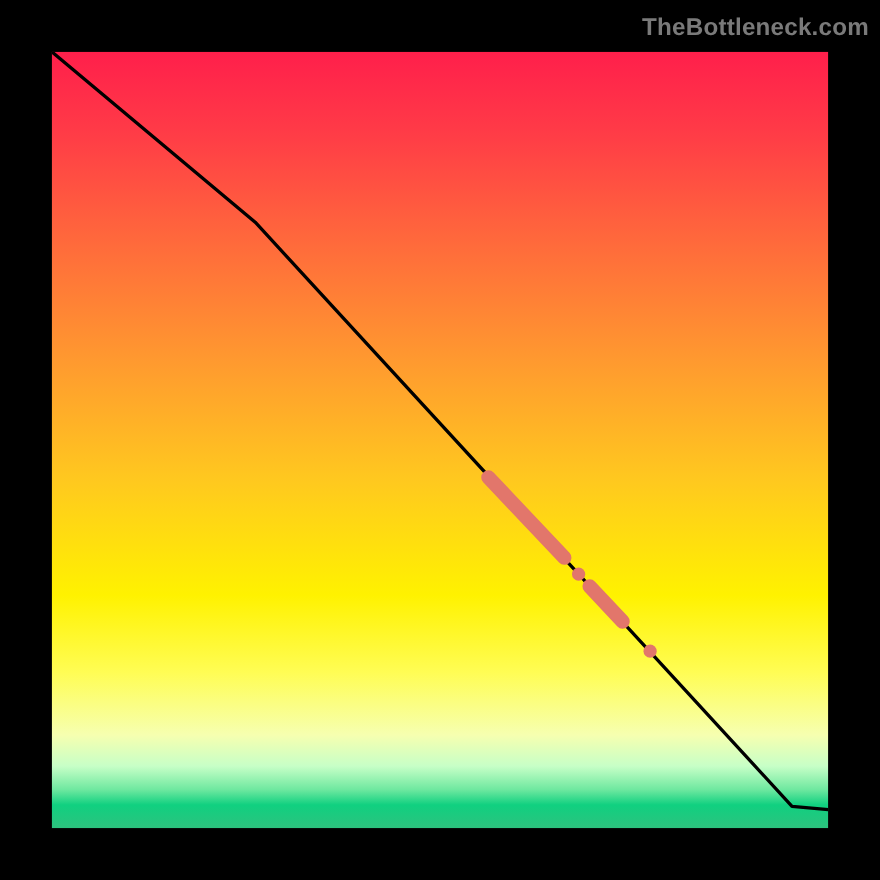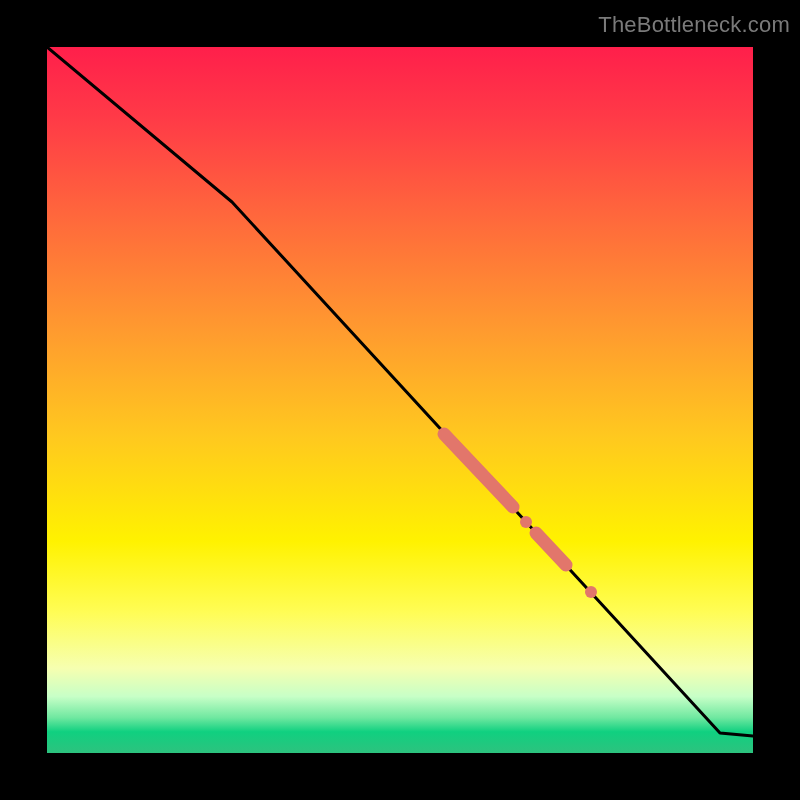--- a/index.html
+++ b/index.html
@@ -9,20 +9,21 @@
     height: 800px;
     overflow: hidden;
     background: #000;
     font-family: Arial, Helvetica, sans-serif;
   }
   .frame {
     position: relative;
     width: 800px;
     height: 800px;
     background: #000;
+    font-weight: bold;
   }
   .plot-area {
     position: absolute;
     left: 47px;
     top: 47px;
     width: 706px;
     height: 706px;
     overflow: hidden;
   }
   .gradient {

